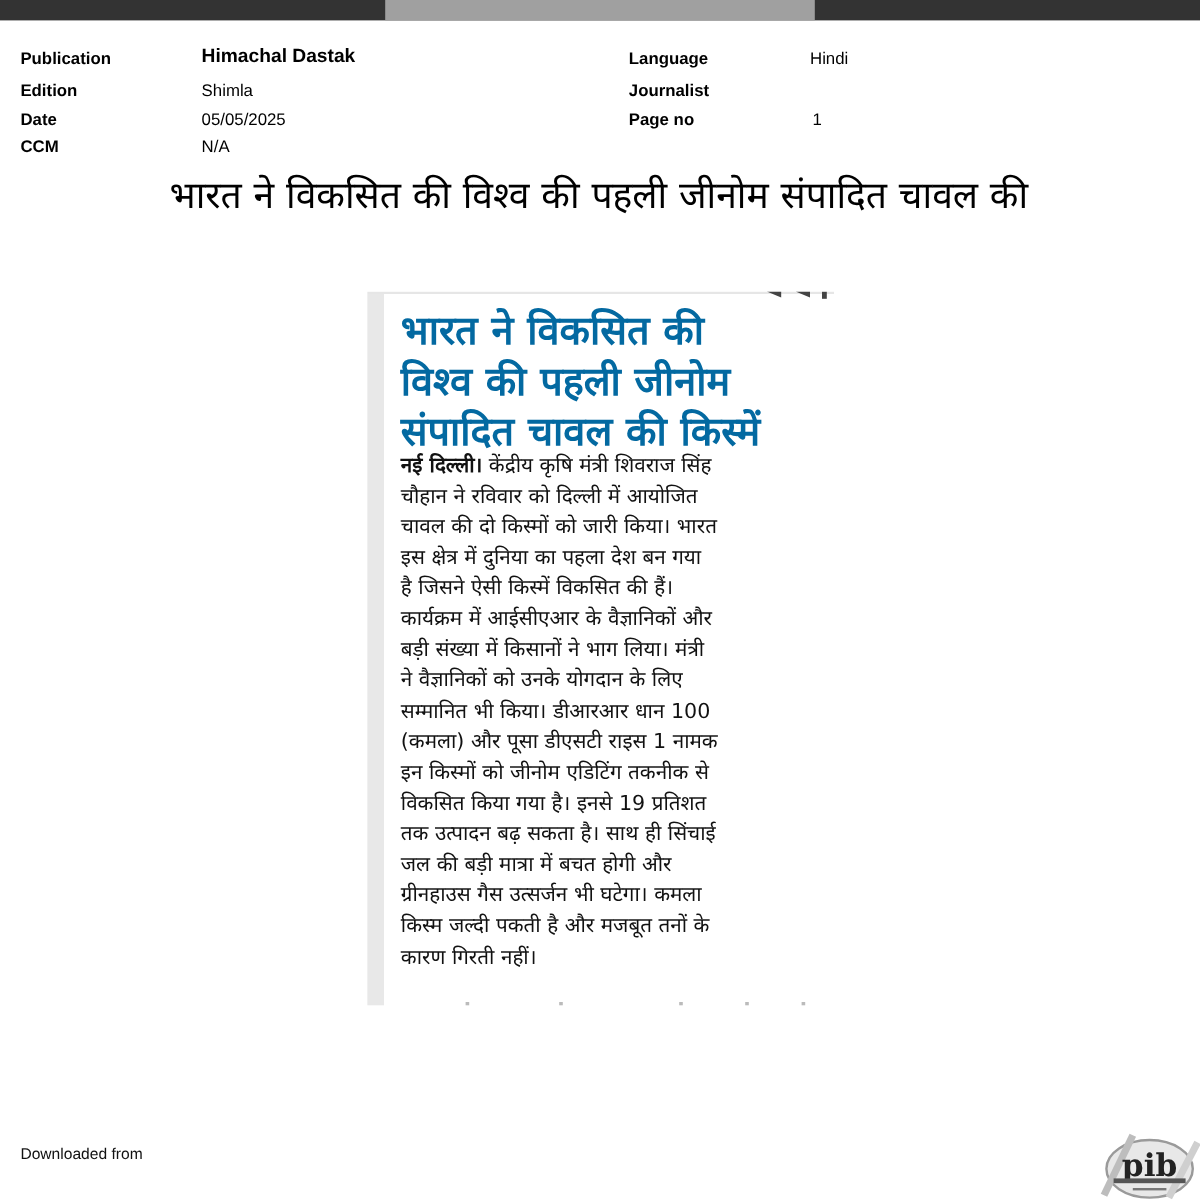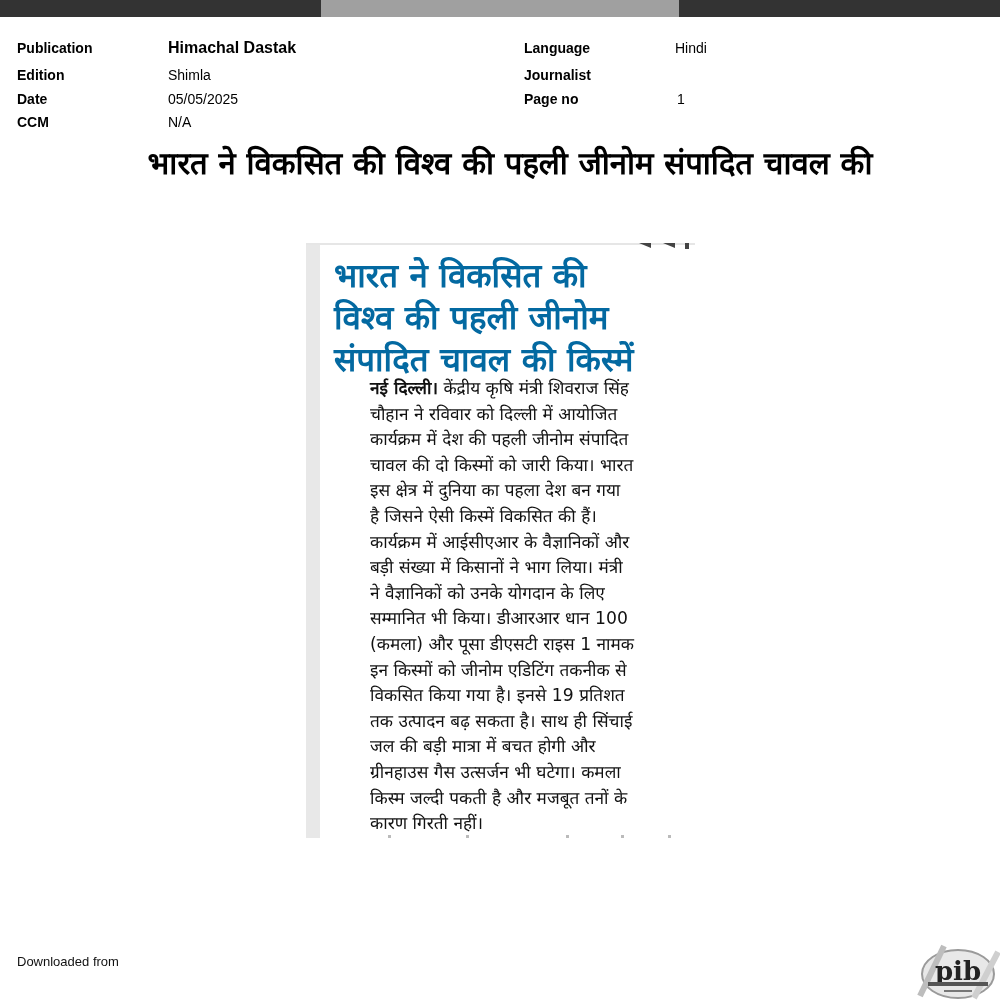--- a/index.html
+++ b/index.html
@@ -14,22 +14,22 @@
     .topbar-thumb { position: absolute; left: 321px; top: 0; width: 358px; height: 17px; background: #a0a0a0; }
 
     
     .meta { position: absolute; top: 40px; left: 0; width: 1000px; height: 95px; }
     .meta-label { position: absolute; font-weight: bold; font-size: 14px; white-space: nowrap; }
     .meta-value { position: absolute; font-size: 14px; white-space: nowrap; }
     .meta-value.strong { font-weight: bold; font-size: 16px; }
 
     
     .headline {
-      position: absolute; top: 143px; left: 20px; width: 980px;
-      text-align: center; font-family: "DejaVu Sans", sans-serif; font-weight: bold;
+      position: absolute; top: 143px; left: 9px; width: 980px;
+      text-align: center; font-family: "DejaVu Sans", sans-serif; font-weight: normal;
       font-size: 31px; line-height: 40px; letter-spacing: 0px;
     }
 
     
     .clipping {
       position: absolute; left: 306px; top: 243px; width: 389px; height: 595px;
       background: #ffffff; overflow: hidden;
     }
     .clip-topline { position: absolute; left: 0; top: 0; width: 389px; height: 2px; background: #e6e6e6; }
     .clip-strip { position: absolute; left: 0; top: 2px; width: 14px; height: 593px; background: #e8e8e8; }
@@ -39,21 +39,21 @@
     .clip-mark.sq { border: none; width: 4px; height: 6px; background: #444; }
 
     .clip-title {
       position: absolute; left: 28px; top: 12px; width: 360px;
       font-family: "DejaVu Sans", sans-serif; font-weight: bold;
       font-size: 33px; line-height: 42px; color: #0369a1;
     }
     .clip-body {
       position: absolute; left: 28px; top: 133px; width: 362px;
       font-family: "DejaVu Sans", sans-serif; font-size: 17.2px; line-height: 25.6px;
-      color: #111; text-align: left; margin-left: 36px;
+      color: #111; text-align: left;
     }
     .clip-body .dateline { font-weight: bold; }
 
     .clip-bottom-dots { position: absolute; left: 0; bottom: 0; width: 389px; height: 4px; }
     .clip-bottom-dots span { position: absolute; bottom: 0; width: 3px; height: 3px; background: #bbb; }
 
     
     .downloaded { position: absolute; left: 17px; top: 954px; font-size: 13px; color: #111; }
     .samvad {
       position: absolute; left: 17px; top: 1014px; font-size: 23px; font-weight: bold;
@@ -109,21 +109,20 @@
 
     <div class="clip-title">
       <div>भारत ने विकसित की</div>
       <div>विश्व की पहली जीनोम</div>
       <div>संपादित चावल की किस्में</div>
     </div>
 
     <div class="clip-body">
       <div><span class="dateline">नई दिल्ली।</span><span> केंद्रीय कृषि मंत्री शिवराज सिंह</span></div>
       <div>चौहान ने रविवार को दिल्ली में आयोजित</div>
-      <div>कार्यक्रम में देश की पहली जीनोम संपादित</div>
       <div>चावल की दो किस्मों को जारी किया। भारत</div>
       <div>इस क्षेत्र में दुनिया का पहला देश बन गया</div>
       <div>है जिसने ऐसी किस्में विकसित की हैं।</div>
       <div>कार्यक्रम में आईसीएआर के वैज्ञानिकों और</div>
       <div>बड़ी संख्या में किसानों ने भाग लिया। मंत्री</div>
       <div>ने वैज्ञानिकों को उनके योगदान के लिए</div>
       <div>सम्मानित भी किया। डीआरआर धान 100</div>
       <div>(कमला) और पूसा डीएसटी राइस 1 नामक</div>
       <div>इन किस्मों को जीनोम एडिटिंग तकनीक से</div>
       <div>विकसित किया गया है। इनसे 19 प्रतिशत</div>

